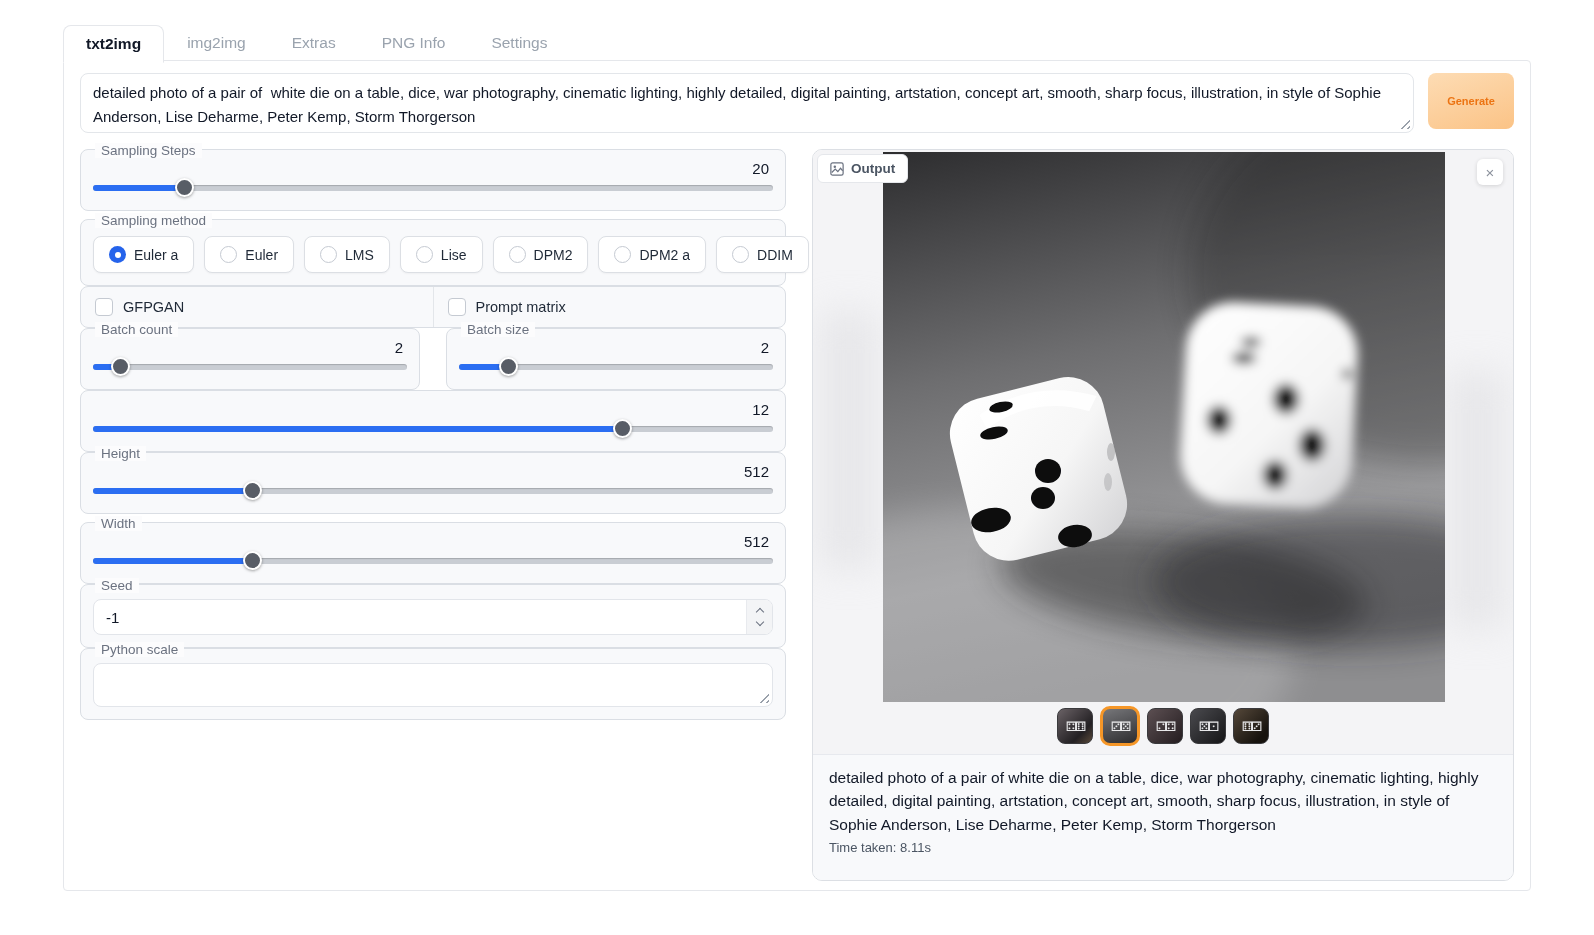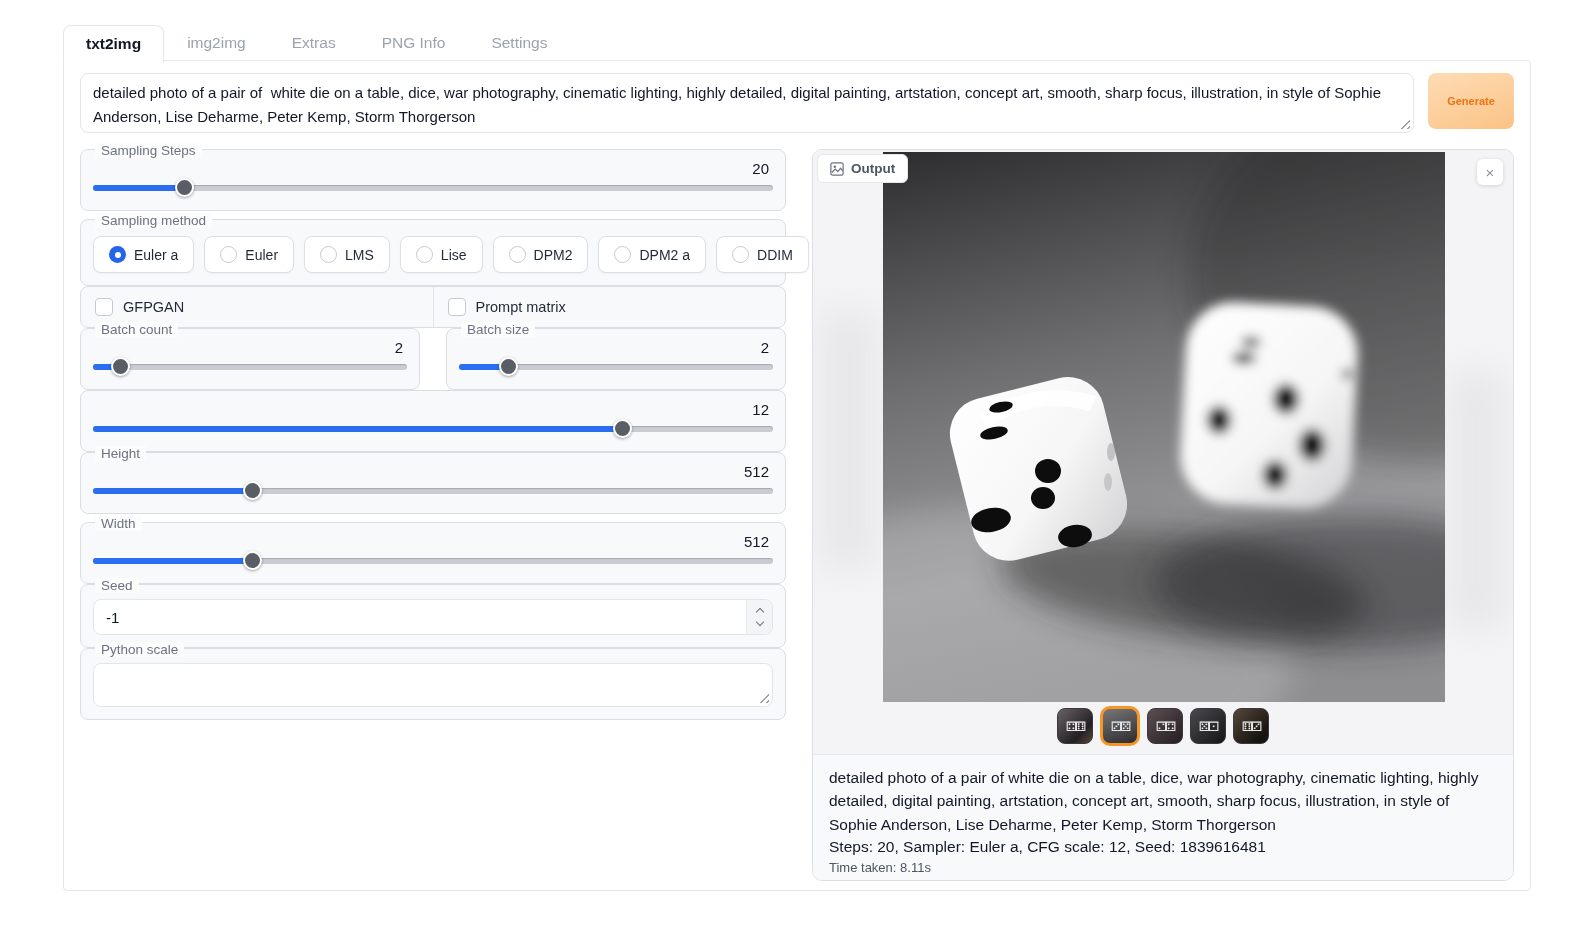--- a/index.html
+++ b/index.html
@@ -358,21 +358,20 @@
               <div class="thumb t1">⚃⚅</div>
               <div class="thumb t2 sel">⚂⚄</div>
               <div class="thumb t3">⚁⚃</div>
               <div class="thumb t4">⚄⚀</div>
               <div class="thumb t5">⚅⚂</div>
             </div>
           </div>
 
           <div class="caption">
             <div class="prompt-text">detailed photo of a pair of white die on a table, dice, war photography, cinematic lighting, highly detailed, digital painting, artstation, concept art, smooth, sharp focus, illustration, in style of Sophie Anderson, Lise Deharme, Peter Kemp, Storm Thorgerson</div>
-            <div class="params-text">Steps: 20, Sampler: Euler a, CFG scale: 12, Seed: 1839616481</div>
             <div class="time-text">Time taken: 8.11s</div>
           </div>
 
         </div>
       </div>
     </div>
   </div>
 </div>
 
 </body></html>

